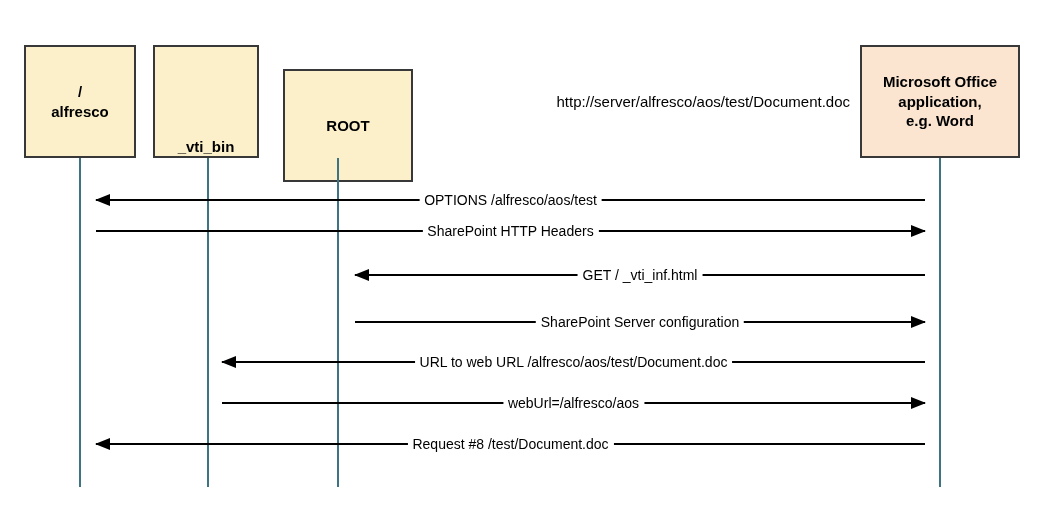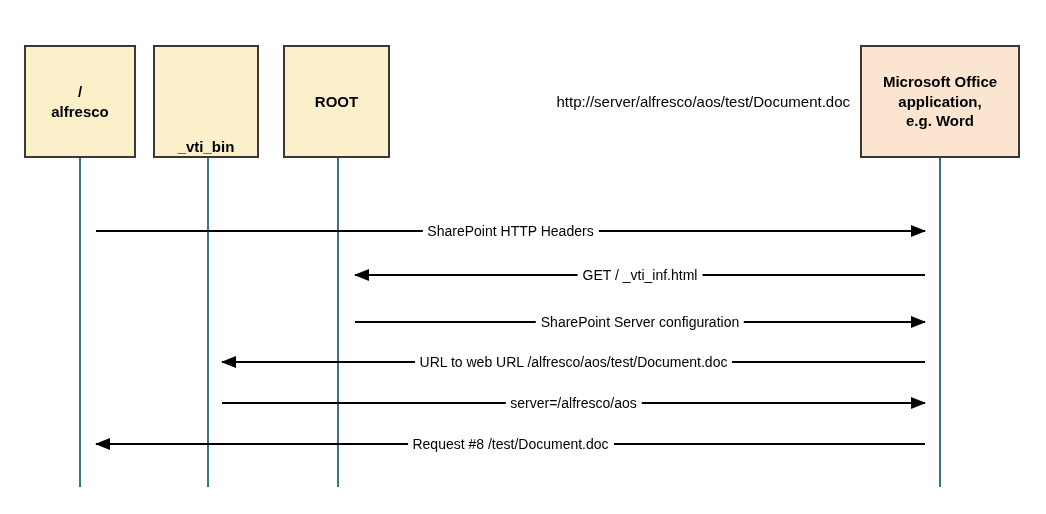--- a/index.html
+++ b/index.html
@@ -29,21 +29,21 @@
     flex-direction: column;
     justify-content: center;
     align-items: center;
     text-align: center;
     font-weight: bold;
     font-size: 15px;
     line-height: 1.3;
   }
   .actor.b-alfresco { left: 24px;  width: 112px; }
   .actor.b-vti      { left: 153px; width: 106px; justify-content: flex-end; }
-  .actor.b-root     { left: 283px; width: 107px; }
+  .actor.b-root     { left: 283px; width: 130px; margin-top: 24px; }
   .actor.b-word     { left: 860px; width: 160px; background: var(--office-fill, #fbe5d0); }
 
   
   .url-caption {
     position: absolute;
     left: 410px;
     top: 93px;
     width: 440px;
     text-align: right;
     font-size: 15px;
@@ -125,20 +125,25 @@
     <div>e.g. Word</div>
   </div>
 
   <div class="url-caption">http://server/alfresco/aos/test/Document.doc</div>
 
   <div class="lifeline ll-alfresco"></div>
   <div class="lifeline ll-vti"></div>
   <div class="lifeline ll-root"></div>
   <div class="lifeline ll-word"></div>
 
+  <div class="msg m1 dir-left">
+    <div class="line"></div>
+    <div class="head"></div>
+    <div class="lbl">OPTIONS /alfresco/aos/test</div>
+  </div>
   <div class="msg m2 dir-right">
     <div class="line"></div>
     <div class="head"></div>
     <div class="lbl">SharePoint HTTP Headers</div>
   </div>
   <div class="msg m3 dir-left">
     <div class="line"></div>
     <div class="head"></div>
     <div class="lbl">GET / _vti_inf.html</div>
   </div>
@@ -148,21 +153,21 @@
     <div class="lbl">SharePoint Server configuration</div>
   </div>
   <div class="msg m5 dir-left">
     <div class="line"></div>
     <div class="head"></div>
     <div class="lbl">URL to web URL /alfresco/aos/test/Document.doc</div>
   </div>
   <div class="msg m6 dir-right">
     <div class="line"></div>
     <div class="head"></div>
-    <div class="lbl">server=/alfresco/aos</div>
+    <div class="lbl">webUrl=/alfresco/aos</div>
   </div>
   <div class="msg m7 dir-left">
     <div class="line"></div>
     <div class="head"></div>
     <div class="lbl">Request #8 /test/Document.doc</div>
   </div>
 
 </div>
 
 </body></html>

